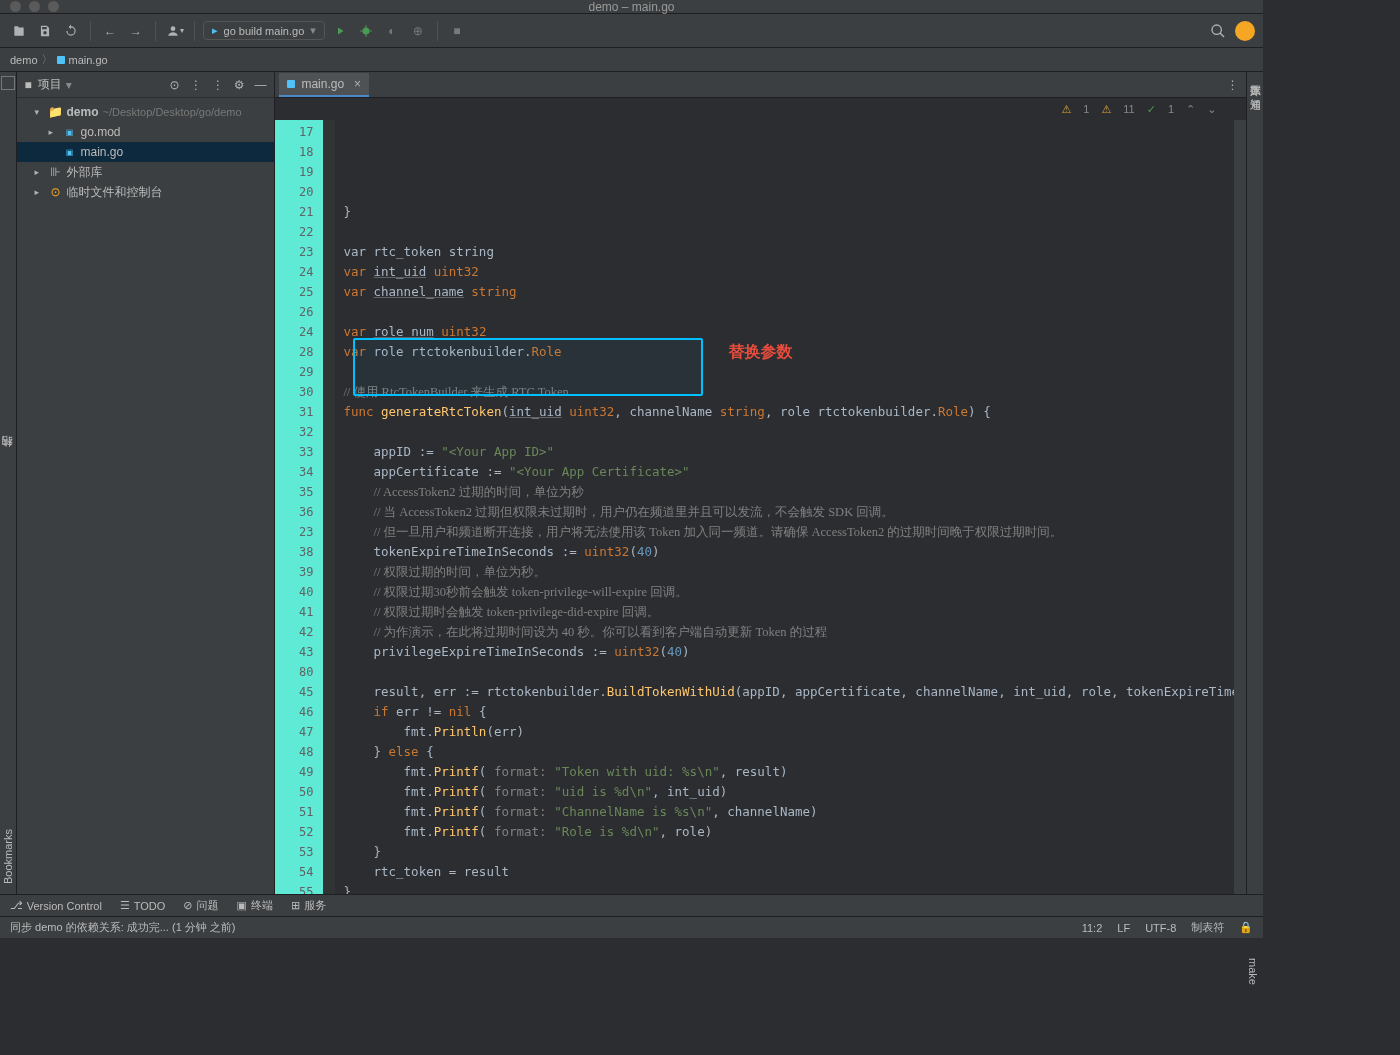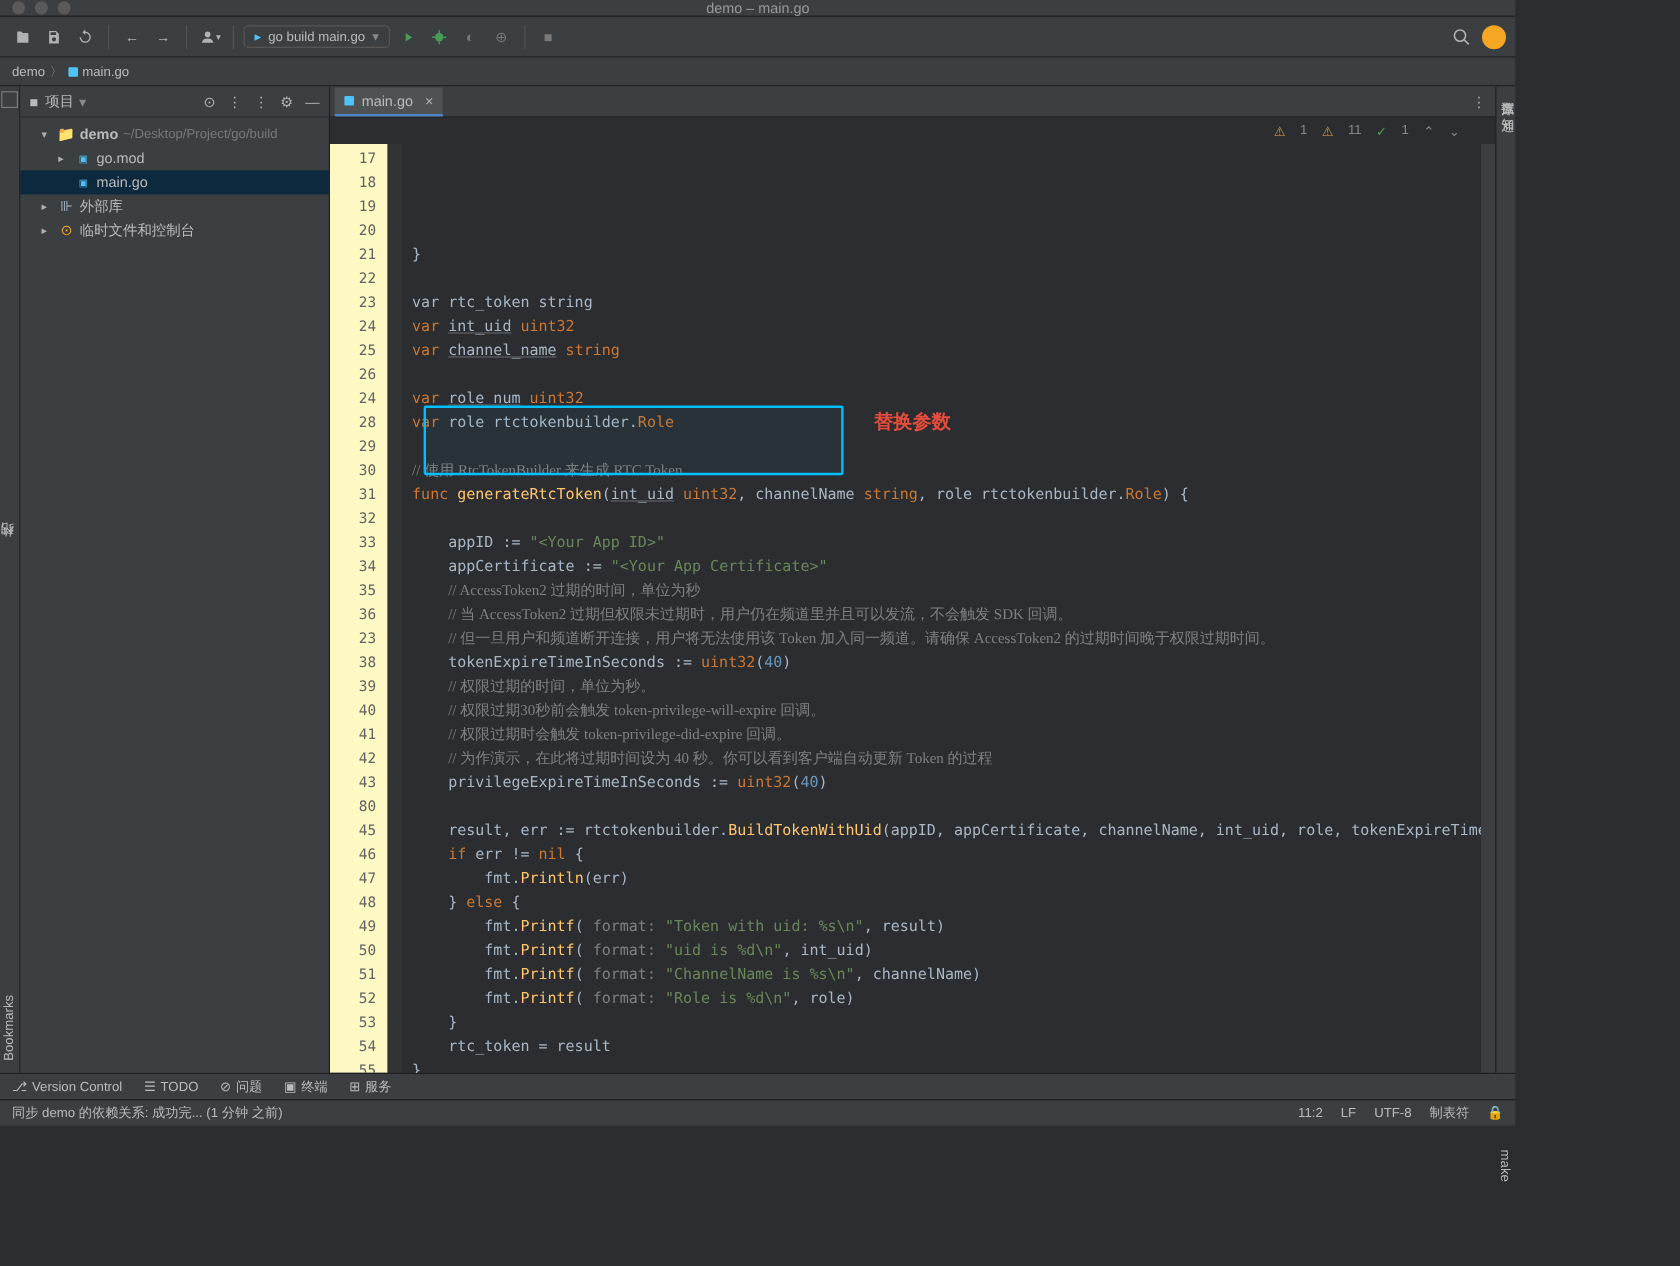--- a/index.html
+++ b/index.html
@@ -74,21 +74,21 @@
 .go-icon { color: #4fc3f7; font-size: 8px; }
 .tree-label { color: #bbb; }
 .tree-path { color: #787878; font-size: 11px; }
 .editor-area { flex: 1; display: flex; flex-direction: column; background: #2b2d30; position: relative; }
 .tabs-row { height: 26px; display: flex; align-items: center; background: #3c3f41; border-bottom: 1px solid #1e1f22; padding-left: 4px; }
 .tab { height: 24px; padding: 0 8px; display: flex; align-items: center; gap: 6px; background: #4e5254; border-bottom: 2px solid #4a88c7; font-size: 12px; }
 .tab-close { color: #afb1b3; cursor: pointer; margin-left: 4px; font-size: 12px; }
 .tabs-right { margin-left: auto; padding-right: 8px; color: #afb1b3; }
 .status-line { height: 22px; display: flex; align-items: center; justify-content: flex-end; padding-right: 30px; gap: 12px; font-size: 11px; color: #888; background: #2b2d30; }
 .code-scroll { flex: 1; display: flex; overflow: hidden; position: relative; }
-.gutter { width: 48px; background: #fef9c3; text-align: right; padding-right: 10px; color: #606366; font-family: "Menlo", "Consolas", monospace; font-size: 12px; line-height: 20px; padding-top: 2px; }
+.gutter { width: 48px; background: #5eead4; text-align: right; padding-right: 10px; color: #606366; font-family: "Menlo", "Consolas", monospace; font-size: 12px; line-height: 20px; padding-top: 2px; }
 .fold-col { width: 12px; background: #313335; }
 .code { flex: 1; font-family: "Menlo", "Consolas", monospace; font-size: 12.5px; line-height: 20px; padding-top: 2px; white-space: pre; color: #a9b7c6; overflow-x: auto; position: relative; padding-left: 8px; }
 .code-line { height: 20px; }
 .kw { color: #cc7832; }
 .fn { color: #ffc66d; }
 .str { color: #6a8759; }
 .cmt { color: #808080; font-family: Liberation Serif, serif; }
 .num { color: #6897bb; }
 .typ { color: #cc7832; }
 .param { color: #808080; }
@@ -200,21 +200,21 @@
         <span>⋮</span>
         <span>⚙</span>
         <span>—</span>
       </div>
     </div>
     <div class="tree">
       <div class="tree-row">
         <span class="tree-arrow">▾</span>
         <span class="tree-icon folder-icon">📁</span>
         <span class="tree-label" style="font-weight:bold;">demo</span>
-        <span class="tree-path">~/Desktop/Project/go/build</span>
+        <span class="tree-path">~/Desktop/Desktop/go/demo</span>
       </div>
       <div class="tree-row depth1">
         <span class="tree-arrow">▸</span>
         <span class="tree-icon go-icon">▣</span>
         <span class="tree-label">go.mod</span>
       </div>
       <div class="tree-row depth1 selected">
         <span class="tree-arrow"></span>
         <span class="tree-icon go-icon" style="color:#4fc3f7;">▣</span>
         <span class="tree-label">main.go</span>

